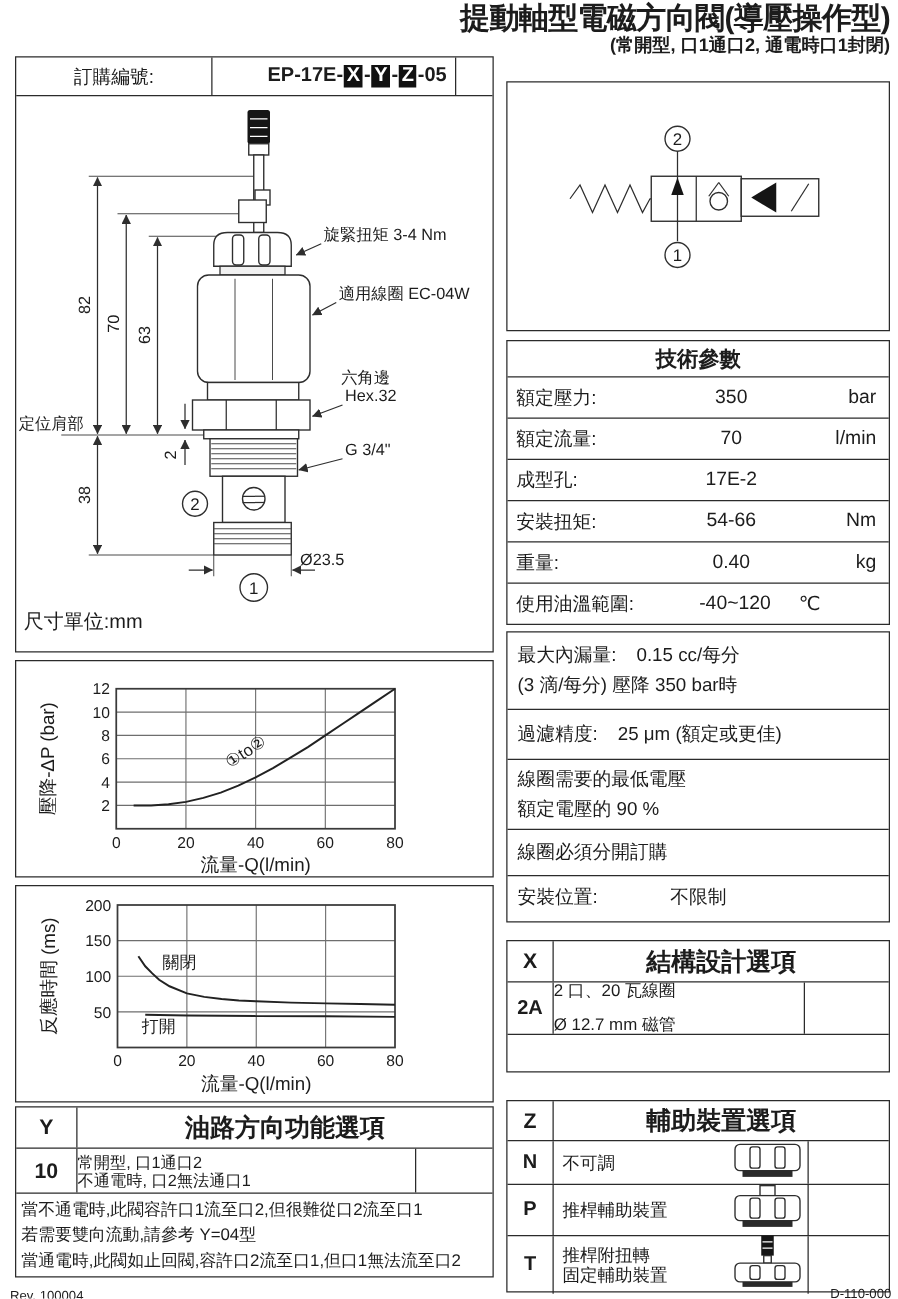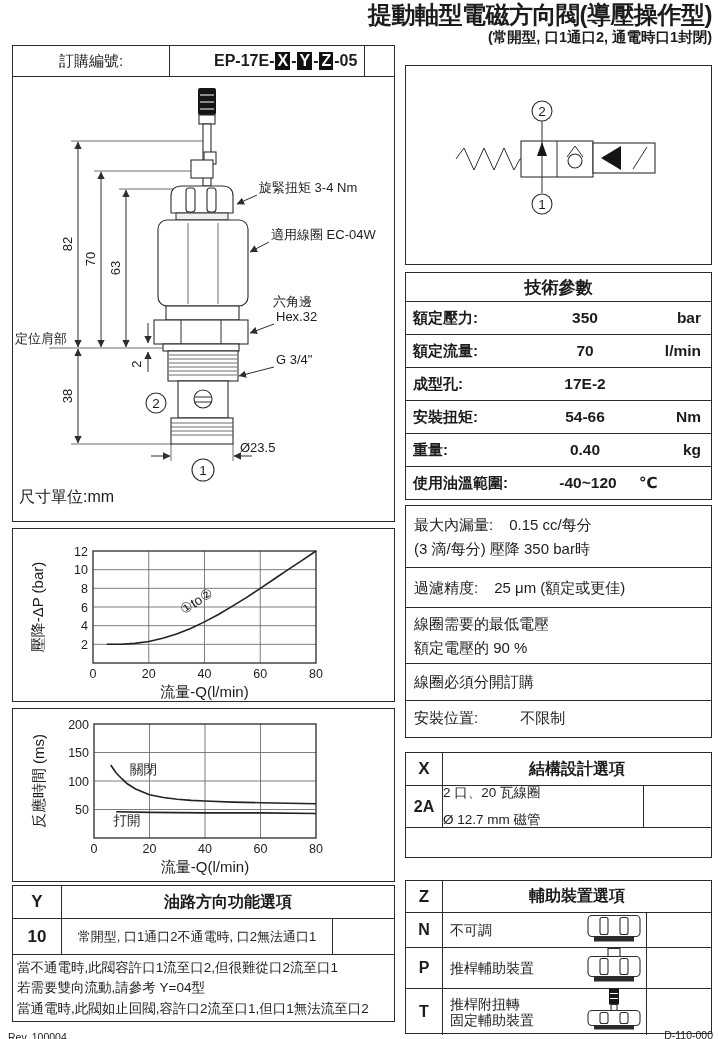--- a/index.html
+++ b/index.html
@@ -33,53 +33,53 @@
   .tx{text-anchor:middle;}
   .ty{text-anchor:end;}
   .axl{font-size:15px;fill:#1c1c1c;}
   .curve{fill:none;stroke:#222;stroke-width:1.6;}
   .anno{font-size:13.5px;fill:#1c1c1c;}
 
   
   .tbl-header{display:flex;border-bottom:1.4px solid #2b2b2b;font-weight:bold;align-items:stretch;}
   .key-cell{border-right:1.4px solid #2b2b2b;display:flex;align-items:center;justify-content:center;
             font-size:17px;font-weight:bold;flex:none;}
-  .hdr-title{flex:1;display:flex;align-items:center;justify-content:center;font-size:16px;font-weight:bold;}
+  .hdr-title{flex:1;display:flex;align-items:center;justify-content:center;font-size:20px;font-weight:bold;}
 
   
   #y-box{left:12px;top:885px;width:383px;height:137px;}
   #y-box .tbl-header{height:32px;}
   #y-box .key-cell{width:48px;}
   .y-row{display:flex;height:35px;border-bottom:1.4px solid #2b2b2b;}
   .y-row .key-cell{width:48px;}
-  .y-main{width:270px;border-right:1.4px solid #2b2b2b;display:flex;align-items:center;justify-content:center;
+  .y-main{width:270px;border-right:1.4px solid #2b2b2b;display:flex;flex-direction:column;align-items:flex-start;justify-content:center;
           font-size:13px;line-height:15px;}
   .y-sub{flex:1;}
   .y-notes{padding:3px 4px 0 4px;font-size:13.5px;line-height:1.5;}
 
   
   #symbol-box{left:405px;top:65px;width:307px;height:200px;}
 
   #tech-box{left:405px;top:272px;width:307px;height:228px;display:flex;flex-direction:column;}
   .tech-header{height:28px;flex:none;border-bottom:1.4px solid #2b2b2b;display:flex;align-items:center;justify-content:center;
                font-weight:bold;font-size:17px;}
-  .tech-rows{flex:1;display:flex;flex-direction:column;font-weight:bold;}
+  .tech-rows{flex:1;display:flex;flex-direction:column;}
   .tech-row{flex:1;display:flex;align-items:center;border-bottom:1.2px solid #2b2b2b;font-size:15px;}
   .tech-row:last-child{border-bottom:none;}
   .t-label{width:128px;padding-left:7px;flex:none;}
   .t-value{flex:1;text-align:center;font-size:15.5px;}
   .t-unit{width:72px;text-align:right;padding-right:10px;flex:none;font-size:15.5px;}
   .tech-row:last-child .t-unit{text-align:left;padding-left:4px;padding-right:0;}
 
   #specs-box{left:405px;top:505px;width:307px;height:233px;font-size:15px;}
   .spec-row{border-bottom:1.2px solid #2b2b2b;padding:0 8px;display:flex;flex-direction:column;justify-content:center;
             box-sizing:border-box;line-height:1.55;}
   .spec-row:last-child{border-bottom:none;}
   .gap16{margin-left:16px;}
-  .gap40{margin-left:42px;}
+  .gap40{margin-left:58px;}
 
   #x-box{left:405px;top:752px;width:307px;height:106px;}
   #x-box .tbl-header{height:32px;}
   #x-box .key-cell{width:36px;}
   .x-row{display:flex;height:41px;border-bottom:1.4px solid #2b2b2b;}
   .x-row .key-cell{width:36px;font-size:16px;}
   .x-main{flex:1;display:flex;flex-direction:column;align-items:flex-start;justify-content:center;font-size:13.5px;line-height:16px;gap:11px;}
   .x-sub{width:67px;border-left:1.4px solid #2b2b2b;flex:none;}
   .x-empty{height:29px;}
 

